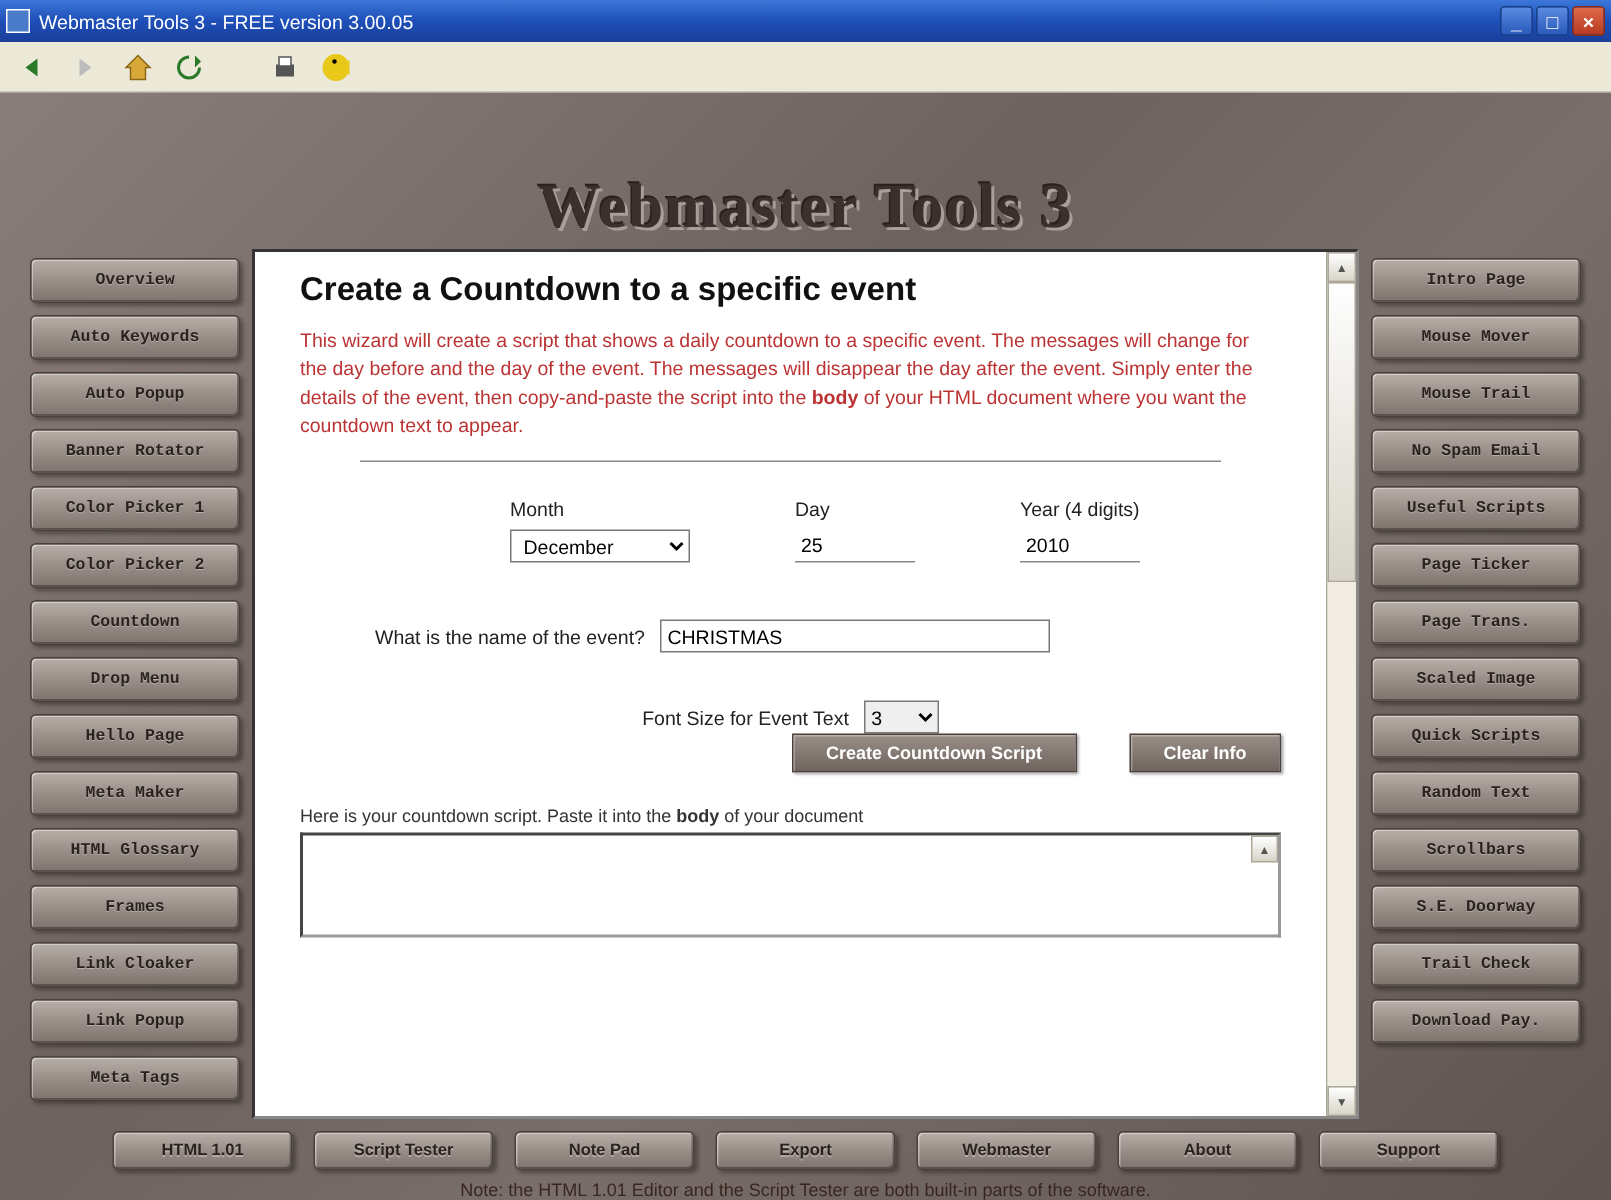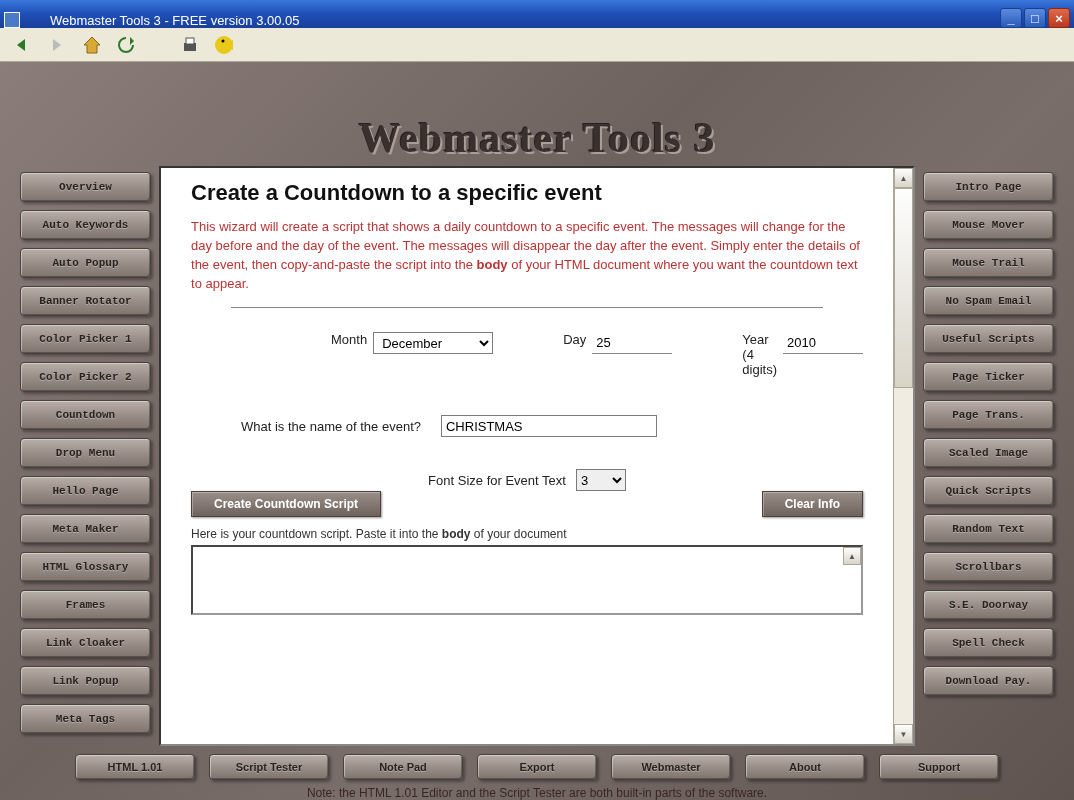--- a/index.html
+++ b/index.html
@@ -8,25 +8,24 @@
   font-size: 11px;
   background: #3a6ea5;
   width: 1074px;
   height: 800px;
   overflow: hidden;
 }
 .titlebar {
   background: linear-gradient(to bottom, #3b77d8, #1e4fb8 50%, #1a3f9a);
   height: 28px;
   display: flex;
-  align-items: flex-end;
+  align-items: center;
   padding: 0 4px;
   color: #fff;
   font-size: 13px;
-  gap: 24px;
 }
 .titlebar .app-icon {
   width: 16px; height: 16px;
   background: #4a7bc8;
   border: 1px solid #fff;
   margin-right: 6px;
 }
 .titlebar .title { flex: 1; }
 .win-buttons { display: flex; gap: 2px; }
 .win-btn {
@@ -149,46 +148,46 @@
   border: none;
   border-top: 1px solid #888;
   margin: 8px 40px 24px 40px;
 }
 .date-row {
   display: flex;
   gap: 70px;
   margin-left: 140px;
   margin-bottom: 38px;
 }
-.field-group { display:flex; flex-direction:row; gap:6px;justify-content:center;}
+.field-group { display:flex; flex-direction:column; gap:6px;justify-content:center;}
 .field-label { font-size: 13px; color:#222;}
 .select-box, .text-input {
   font-size: 13px;
   padding: 2px 4px;
   border: 1px solid #7a7a7a;
   background:#fff;
   height: 22px;
 }
 .select-box { width: 120px; }
 .text-input { width: 80px; border:none; border-bottom:1px solid #888; text-align:left;}
 .name-row {
-  display:flex; align-items:center; gap:20px;
+  display:flex; align-items:center; gap:10px;
   margin-left: 50px; margin-bottom: 32px;
 }
 .name-label { font-size:13px; color:#222;}
 .name-input {
-  width: 216px; height:22px;
+  width: 260px; height:22px;
   border:1px solid #7a7a7a; padding:2px 4px; font-size:13px;
 }
 .font-row {
   display:flex; align-items:center; justify-content:center; gap:10px;
 }
 .font-select { width:50px; height:22px; border:1px solid #7a7a7a; font-size:13px;}
 .action-row {
-  display:flex; justify-content:space-between; gap:35px; margin-bottom:10px;
+  display:flex; justify-content:flex-end; gap:35px; margin-bottom:22px;
 }
 .action-btn {
   background: linear-gradient(to bottom,#9a8f88,#6e635d);
   border:1px solid #4a403c;
   color:#fff; font-size:12px; font-weight:bold;
   padding: 5px 22px;
   box-shadow: inset 1px 1px 0 rgba(255,255,255,0.3), 1px 1px 2px rgba(0,0,0,0.4);
   cursor:pointer;
 }
 .output-label {
@@ -352,21 +351,21 @@
         <div class="side-btn">Mouse Trail</div>
         <div class="side-btn">No Spam Email</div>
         <div class="side-btn">Useful Scripts</div>
         <div class="side-btn">Page Ticker</div>
         <div class="side-btn">Page Trans.</div>
         <div class="side-btn">Scaled Image</div>
         <div class="side-btn">Quick Scripts</div>
         <div class="side-btn">Random Text</div>
         <div class="side-btn">Scrollbars</div>
         <div class="side-btn">S.E. Doorway</div>
-        <div class="side-btn">Spell Check</div>
+        <div class="side-btn">Trail Check</div>
         <div class="side-btn">Download Pay.</div>
       </div>
   </div>
 
   <div class="bottom-row" id="bottom-row">
       <div class="bottom-btn">HTML 1.01</div>
       <div class="bottom-btn">Script Tester</div>
       <div class="bottom-btn">Note Pad</div>
       <div class="bottom-btn">Export</div>
       <div class="bottom-btn">Webmaster</div>

